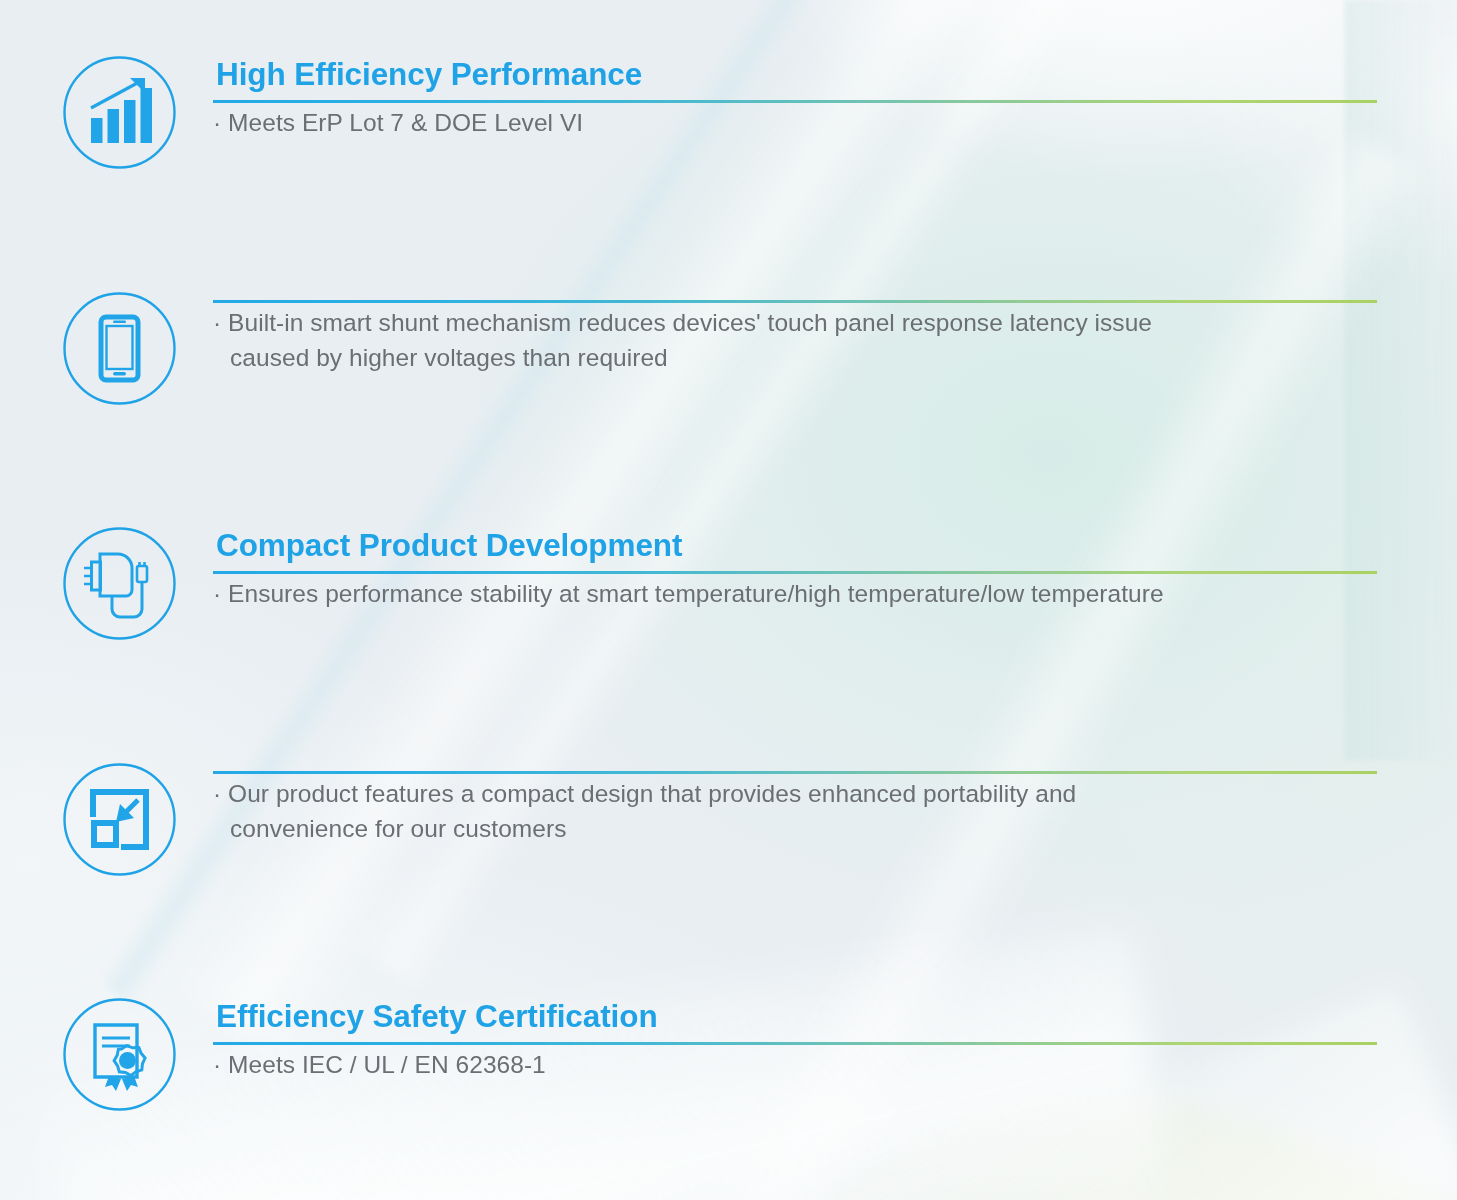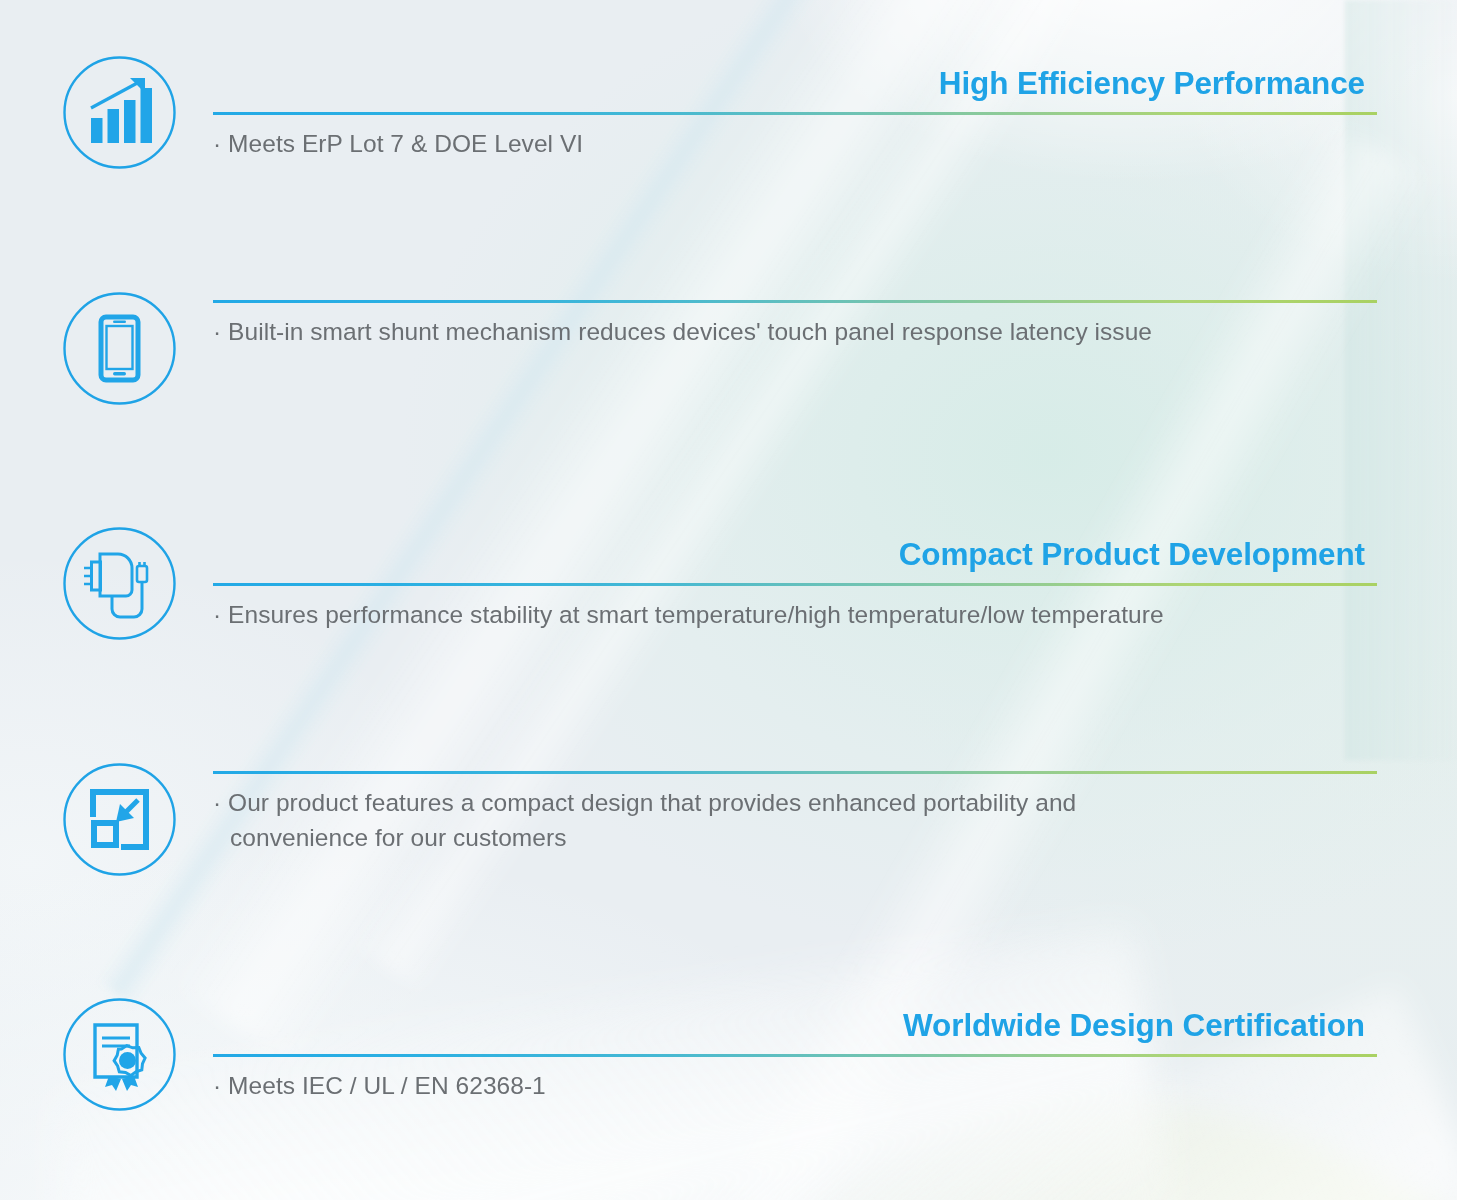--- a/index.html
+++ b/index.html
@@ -143,38 +143,37 @@
     top: 0;
     width: 1164px;
   }
   .feature-title {
     font-size: 31.5px;
     font-weight: bold;
     color: #1fa3e6;
     letter-spacing: -0.1px;
     line-height: 1.05;
     white-space: nowrap;
-    margin: 12px;
-    text-align: right;
+    margin: 3px;
   }
   .feature-divider {
     height: 3px;
     width: 1164px;
     margin-top: 9px;
     background: linear-gradient(90deg,
        #23a9e6 0%,
        #2cb0e2 18%,
        #44b8d4 38%,
        #6cc2b6 54%,
        #93cc93 70%,
        #aed572 84%,
        #a9d163 100%);
   }
   .feature-lines {
-    margin-top: 12px;
+    margin-top: 3px;
   }
   .feature-line {
     font-size: 24.5px;
     color: #6b6f73;
     line-height: 1.42;
     white-space: pre-wrap;
     letter-spacing: 0.05px;
   }
   .feature-line .bullet {
     color: #6b6f73;
@@ -230,21 +229,21 @@
           <ellipse cx="57.5" cy="57.5" rx="55" ry="55" fill="none" stroke="#1fa3e6" stroke-width="2.4"></ellipse>
           <rect x="39" y="26" width="37" height="63" rx="5" ry="5" fill="none" stroke="#21a5e8" stroke-width="5"></rect>
           <rect x="44.5" y="35" width="26" height="43" fill="none" stroke="#21a5e8" stroke-width="2.4"></rect>
           <rect x="51" y="29.5" width="13" height="2.6" rx="1.3" fill="#21a5e8"></rect>
           <rect x="51" y="81" width="13" height="3.4" rx="1.7" fill="#21a5e8"></rect>
         </svg>
       </div>
       <div class="feature-body">
         <div class="feature-divider"></div>
         <div class="feature-lines">
-          <div class="feature-line"><span class="bullet">·</span> <span>Built-in smart shunt mechanism reduces devices' touch panel response latency issue</span></div>
+          <div class="feature-line"><span class="bullet">·</span> <span>Built-in smart shunt mechanism reduces devices' touch panel response latency issue</span><span class="cont">caused by higher voltages than required</span></div>
         </div>
       </div>
     </div>
 
     <div class="feature-row" style="top:526px;">
       <div class="feature-icon-wrap">
         <svg viewBox="0 0 115 115" xmlns="http://www.w3.org/2000/svg">
           <ellipse cx="57.5" cy="57.5" rx="55" ry="55" fill="none" stroke="#1fa3e6" stroke-width="2.4"></ellipse>
           <path d="M38 28 h18 a14 14 0 0 1 14 14 v22 a6 6 0 0 1 -6 6 h-26 Z" fill="none" stroke="#21a5e8" stroke-width="3"></path>
           <rect x="29.5" y="36" width="9" height="28" fill="none" stroke="#21a5e8" stroke-width="3"></rect>
@@ -287,21 +286,21 @@
           <ellipse cx="57.5" cy="57.5" rx="55" ry="55" fill="none" stroke="#1fa3e6" stroke-width="2.4"></ellipse>
           <path d="M33 28 h42 v52 h-42 Z" fill="none" stroke="#21a5e8" stroke-width="3.4"></path>
           <path d="M40 41 h28 M40 49 h28" stroke="#21a5e8" stroke-width="3.2" fill="none"></path>
           <path d="M47 79 l-4 11 l7 -2 l4 6 l5 -12 Z" fill="#21a5e8"></path>
           <path d="M72 79 l4 11 l-7 -2 l-4 6 l-5 -12 Z" fill="#21a5e8"></path>
           <path d="M59.5 52 l5.3 -3.4 l5.8 2.2 l6.2 -0.3 l2.3 5.8 l4 4.8 l-2.6 5.6 l-0.7 6.2 l-5.9 1.9 l-5 3.7 l-5.4 -3.1 l-6.2 -0.6 l-1.7 -6 l-3.5 -5.1 l3.1 -5.4 l1.2 -6.1 Z" fill="none" stroke="#21a5e8" stroke-width="3"></path>
           <circle cx="65.5" cy="63.5" r="8.5" fill="#21a5e8"></circle>
         </svg>
       </div>
       <div class="feature-body">
-        <div class="feature-title">Worldwide Design Certification</div>
+        <div class="feature-title">Efficiency Safety Certification</div>
         <div class="feature-divider"></div>
         <div class="feature-lines">
           <div class="feature-line"><span class="bullet">·</span> <span>Meets IEC / UL / EN 62368-1</span></div>
         </div>
       </div>
     </div>
 
   </div>
 </div>
 

